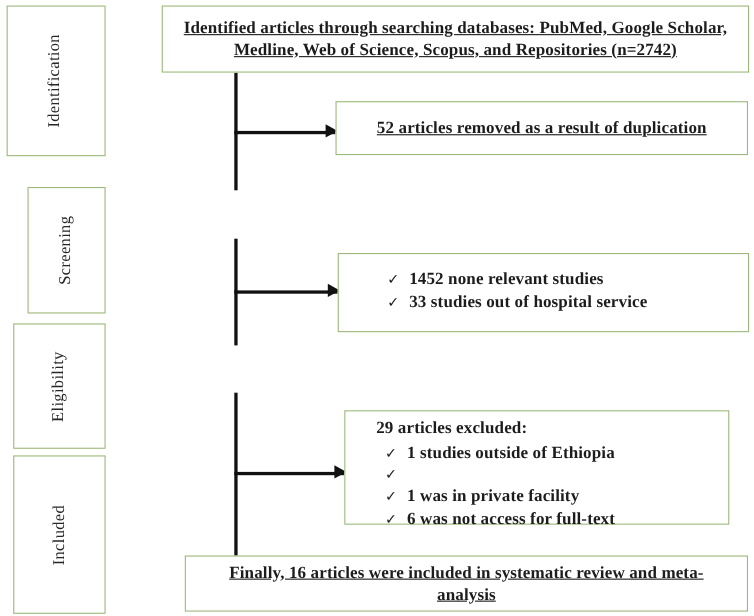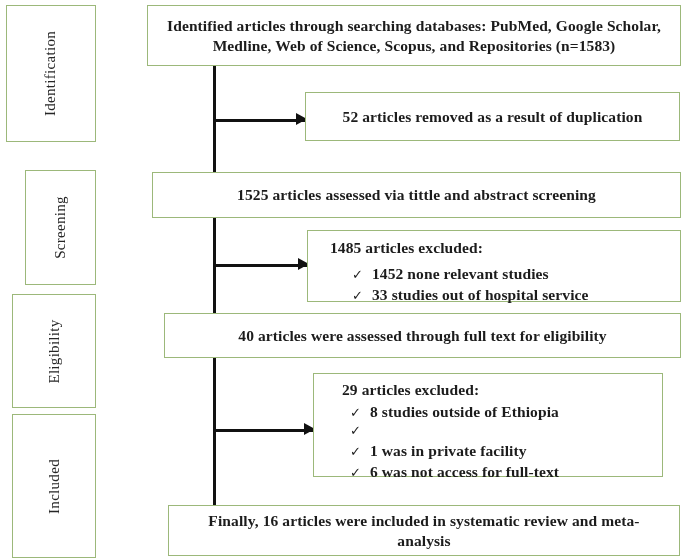--- a/index.html
+++ b/index.html
@@ -33,20 +33,21 @@
     font-size: 15px;
     font-weight: 400;
     letter-spacing: 0.3px;
     color: #262626;
   }
   .flow-box {
     display: flex;
     align-items: center;
     justify-content: center;
     padding: 4px 10px;
+    text-decoration: underline;
   }
   .flow-text {
     text-align: center;
     font-size: 15.5px;
     font-weight: 700;
     line-height: 1.28;
     color: #1c1c1c;
     letter-spacing: 0.1px;
   }
   .excl-box {
@@ -135,56 +136,49 @@
   <div class="arrowhead" style="left:298px; top:258px;"></div>
 
   <div class="vline" style="left:213px; top:357px; height:149px;"></div>
   <div class="hline" style="left:213px; top:429px; width:100px;"></div>
   <div class="arrowhead" style="left:304px; top:423px;"></div>
 
   <div class="box flow-box" style="left:147px; top:5px; width:534px; height:61px;">
     <div class="flow-text">
       <span>Identified articles through searching databases: PubMed, Google Scholar,</span>
       <br>
-      <span>Medline, Web of Science, Scopus, and Repositories (n=1583)</span>
+      <span>Medline, Web of Science, Scopus, and Repositories (n=2742)</span>
     </div>
   </div>
 
   <div class="box flow-box" style="left:305px; top:92px; width:375px; height:49px;">
     <div class="flow-text">52 articles removed as a result of duplication</div>
   </div>
 
-  <div class="box flow-box" style="left:152px; top:172px; width:529px; height:46px;">
-    <div class="flow-text">1525 articles assessed via tittle and abstract screening</div>
-  </div>
 
   <div class="box excl-box" style="left:307px; top:230px; width:374px; height:72px;">
-    <div class="excl-head">1485 articles excluded:</div>
     <ul class="excl-list">
       <li>
         <span class="check">✓</span>
         <span>1452 none relevant studies</span>
       </li>
       <li>
         <span class="check">✓</span>
         <span>33 studies out of hospital service</span>
       </li>
     </ul>
   </div>
 
-  <div class="box flow-box" style="left:164px; top:313px; width:517px; height:45px;">
-    <div class="flow-text">40 articles were assessed through full text for eligibility</div>
-  </div>
 
   <div class="box excl-box" style="left:313px; top:373px; width:350px; height:104px; padding-left:28px; padding-top:6px;">
     <div class="excl-head">29  articles excluded:</div>
     <ul class="excl-list tight">
       <li>
         <span class="check">✓</span>
-        <span>8 studies outside of Ethiopia</span>
+        <span>1 studies outside of Ethiopia</span>
       </li>
       <li>
         <span class="check">✓</span>
       </li>
       <li>
         <span class="check">✓</span>
         <span>1 was in private facility</span>
       </li>
       <li>
         <span class="check">✓</span>

